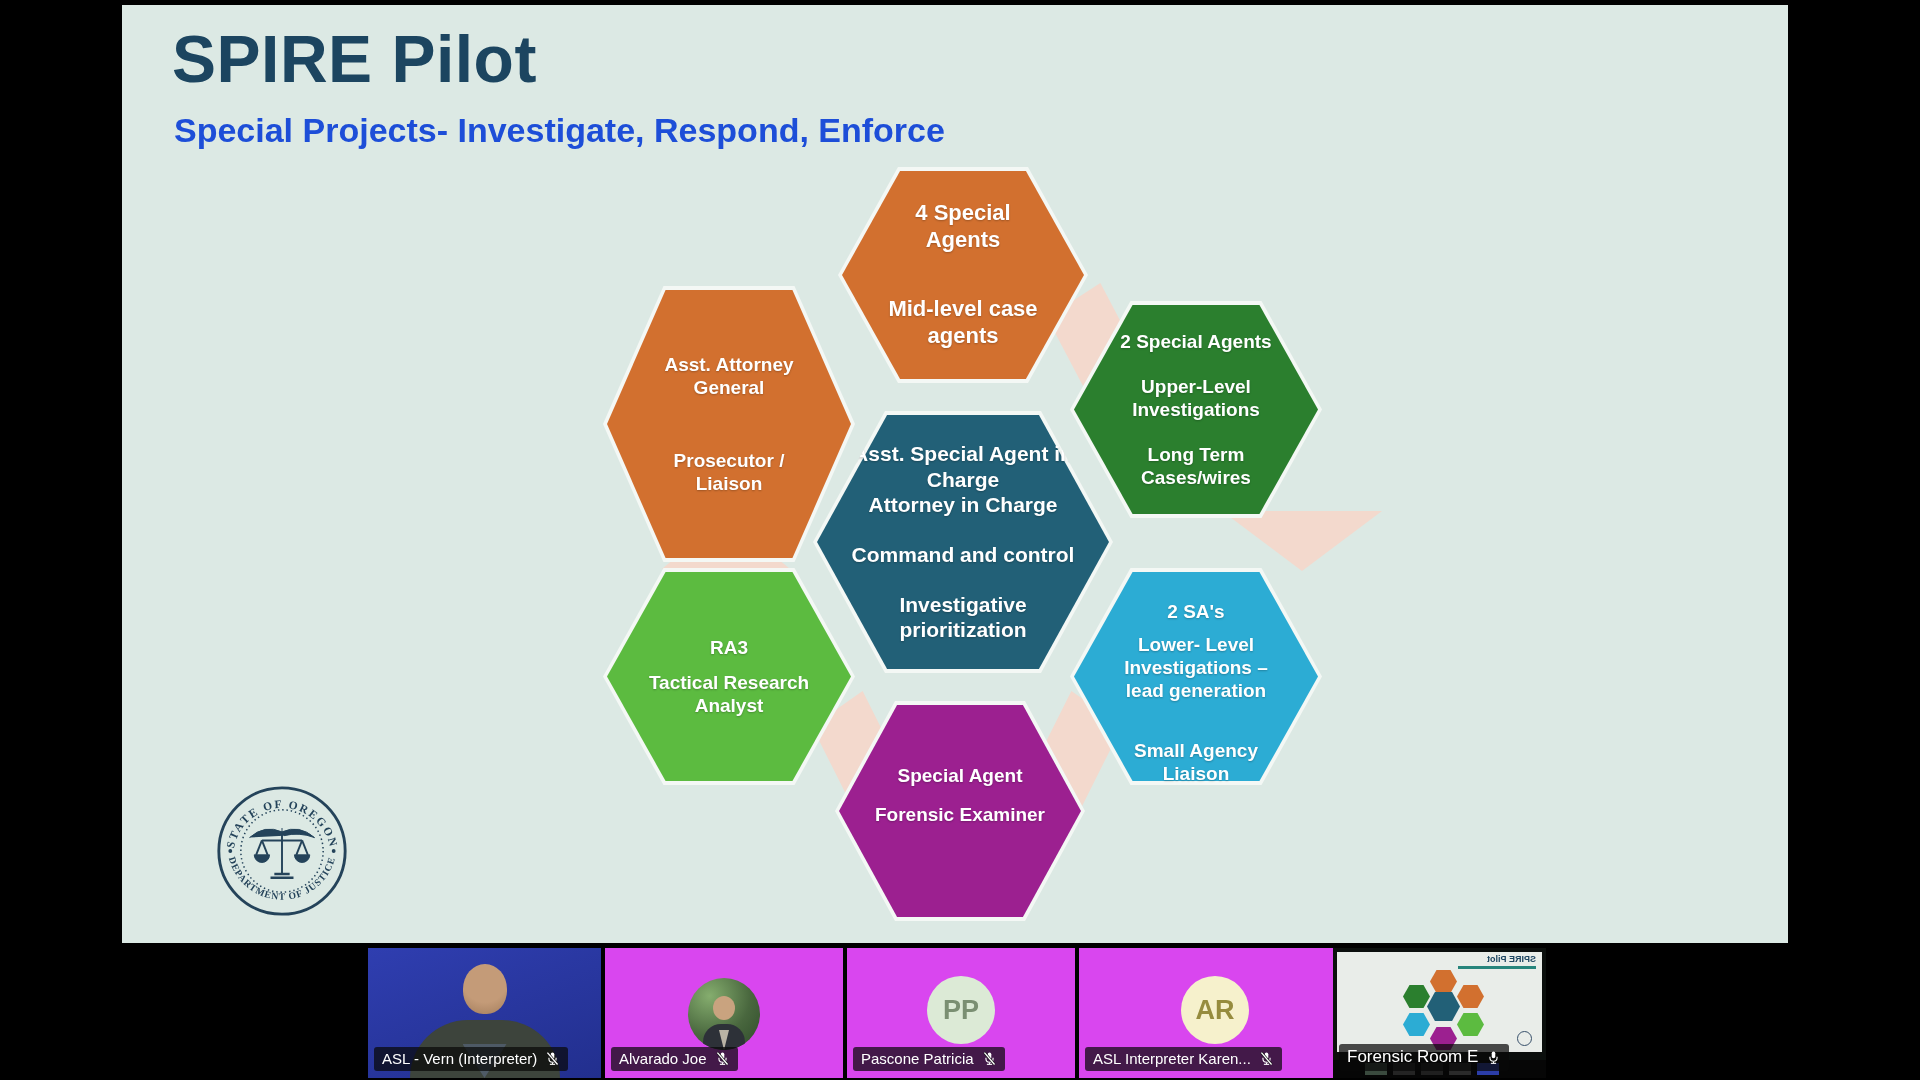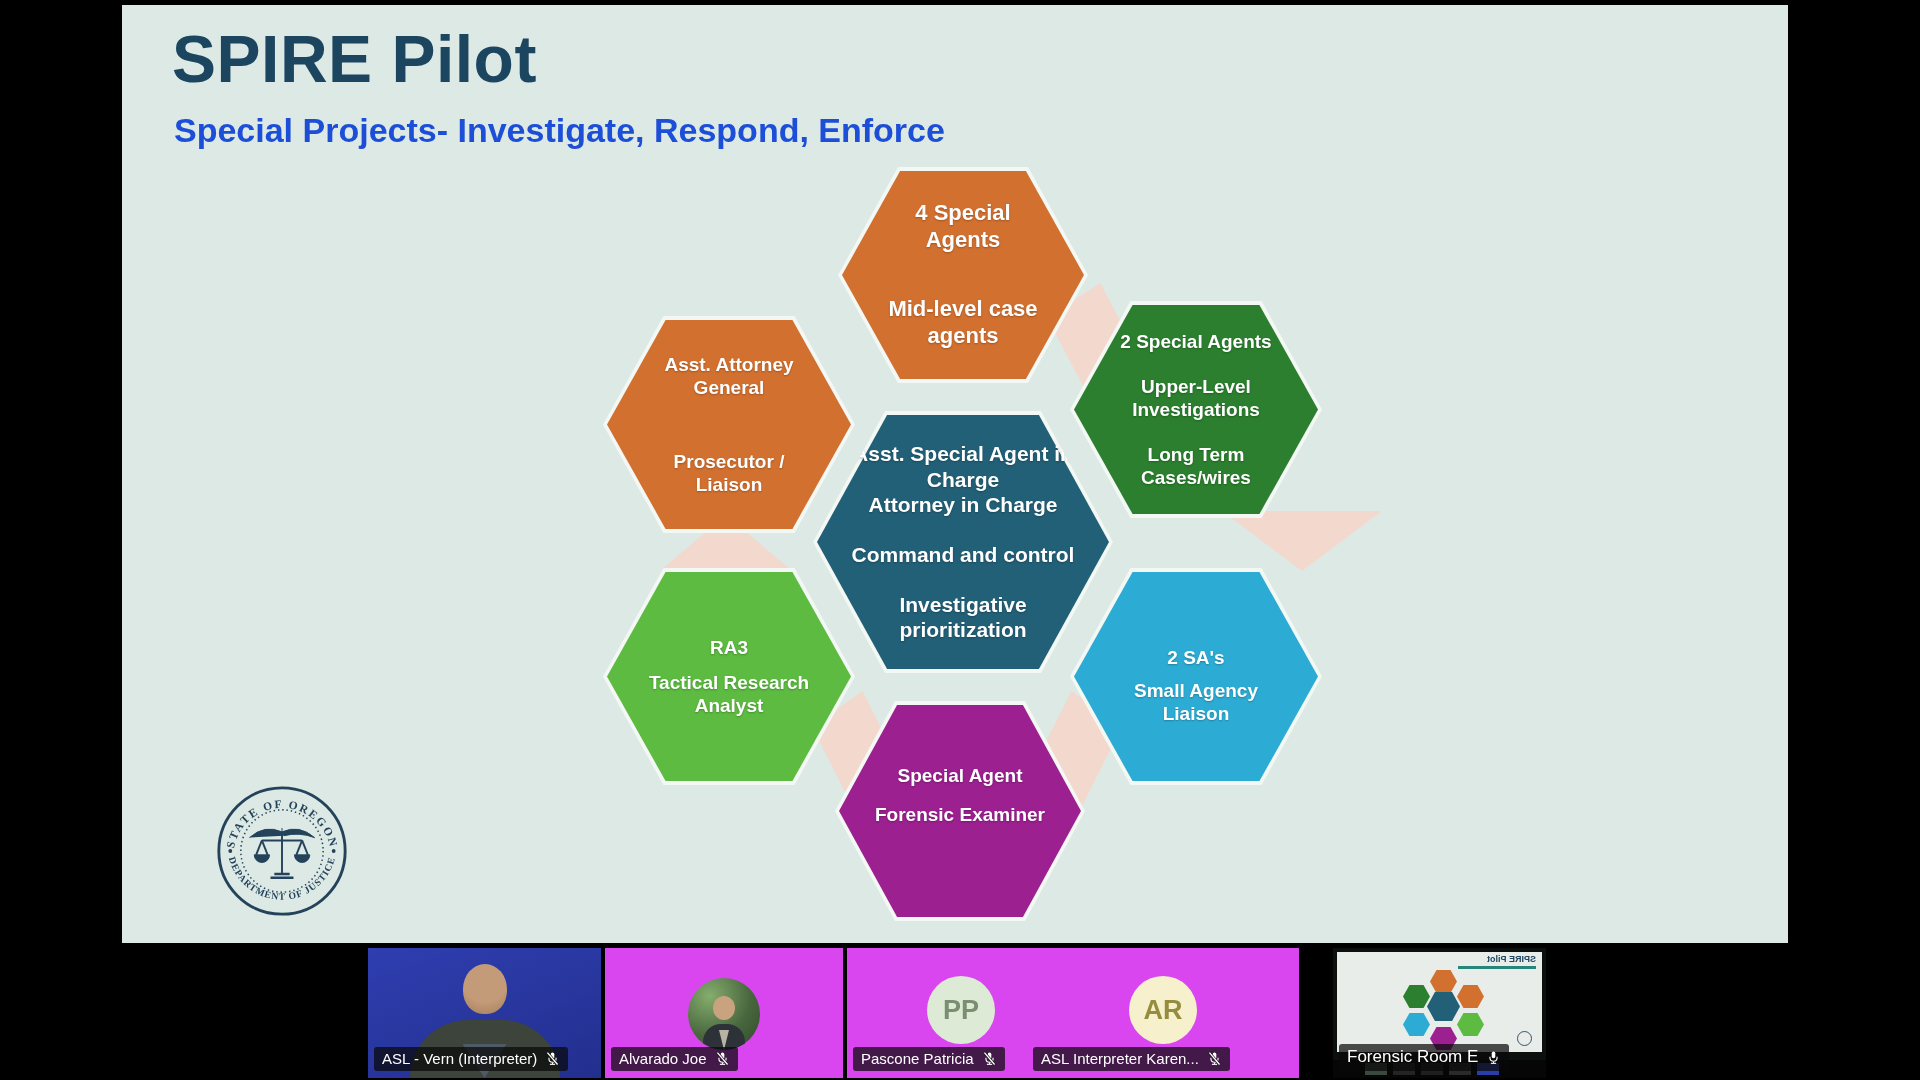--- a/index.html
+++ b/index.html
@@ -36,21 +36,21 @@
        align-items:center;justify-content:center;text-align:center;
        color:#fff;font-weight:700;line-height:1.22;
        text-shadow:0 1px 2px rgba(0,0,0,0.25);}
   .hx-line{max-width:170px;}
 
   .hex-top{left:716px;top:162px;width:250px;height:216px;}
   .hex-top .hex-fill{--c:#d2702f;}
   .hex-top .hex-text{gap:42px;font-size:22px;}
   .hex-top .hx-line{max-width:160px;}
 
-  .hex-left{left:481px;top:311px;width:252px;height:217px;text-decoration:underline;}
+  .hex-left{left:481px;top:281px;width:252px;height:276px;text-decoration:underline;}
   .hex-left .hex-fill{--c:#d2702f;}
   .hex-left .hex-text{gap:50px;font-size:19px;}
   .hex-left .hx-line{max-width:150px;}
 
   .hex-right{left:948px;top:296px;width:252px;height:217px;}
   .hex-right .hex-fill{--c:#2b7f2e;}
   .hex-right .hex-text{gap:22px;font-size:19px;}
   .hex-right .hx-line{max-width:160px;}
 
   .hex-center{left:691px;top:406px;width:300px;height:262px;}
@@ -59,39 +59,39 @@
   .hex-center .hx-line{max-width:232px;}
   .hx-group{display:flex;flex-direction:column;gap:0;}
 
   .hex-bl{left:481px;top:563px;width:252px;height:217px;}
   .hex-bl .hex-fill{--c:#5cbb40;}
   .hex-bl .hex-text{gap:12px;font-size:19px;}
   .hex-bl .hx-line{max-width:175px;}
 
   .hex-br{left:948px;top:563px;width:252px;height:217px;}
   .hex-br .hex-fill{--c:#2cacd4;}
-  .hex-br .hex-text{justify-content:center;padding-top:18px;gap:10px;font-size:19px;}
+  .hex-br .hex-text{justify-content:flex-end;padding-top:18px;gap:10px;font-size:19px;}
   .hex-br .hx-line{max-width:168px;}
   .hex-br .hx-line:nth-child(3){margin-top:26px;}
 
   .hex-bottom{left:713px;top:696px;width:250px;height:220px;}
   .hex-bottom .hex-fill{--c:#9c2090;}
   .hex-bottom .hex-text{gap:15px;font-size:19px;padding-bottom:78px;margin-top:46px;}
   .hex-bottom .hx-line{max-width:200px;}
 
   
   .seal{position:absolute;left:93px;top:779px;width:134px;height:134px;}
 
   
   .video-strip{position:absolute;left:0;top:943px;width:1920px;height:137px;background:#000;}
   .tile{position:absolute;top:5px;height:130px;background:#d946ef;overflow:hidden;}
   .tile-1{left:368px;width:233px;background:linear-gradient(160deg,#2f3eb0 0%,#222f8e 100%);}
   .tile-2{left:605px;width:238px;}
   .tile-3{left:847px;width:228px;}
-  .tile-4{left:1027px;width:272px;}
+  .tile-4{left:1079px;width:272px;}
   .tile-5{left:1333px;width:213px;background:#0b0f0d;}
 
   
   .v-head{position:absolute;left:50%;top:16px;transform:translateX(-50%);
           width:44px;height:50px;border-radius:50% 50% 46% 46%;
           background:radial-gradient(circle at 50% 32%,#c49b78 55%,#a37d5c 100%);}
   .v-body{position:absolute;left:50%;bottom:0;transform:translateX(-50%);
           width:150px;height:58px;border-radius:60px 60px 0 0;background:#3d443c;}
   .v-shirt{position:absolute;left:50%;bottom:0;transform:translateX(-50%);
           width:44px;height:34px;background:#4e5a66;
@@ -203,20 +203,21 @@
     <div class="hex-text">
       <div class="hx-line">RA3</div>
       <div class="hx-line">Tactical Research Analyst</div>
     </div>
   </div>
 
   <div class="hex hex-br">
     <div class="hex-fill"></div>
     <div class="hex-text">
       <div class="hx-line">2 SA's</div>
+      <div class="hx-line">Lower- Level Investigations – lead generation</div>
       <div class="hx-line">Small Agency Liaison</div>
     </div>
   </div>
 
   <div class="hex hex-bottom">
     <div class="hex-fill"></div>
     <div class="hex-text">
       <div class="hx-line">Special Agent</div>
       <div class="hx-line">Forensic Examiner</div>
     </div>

